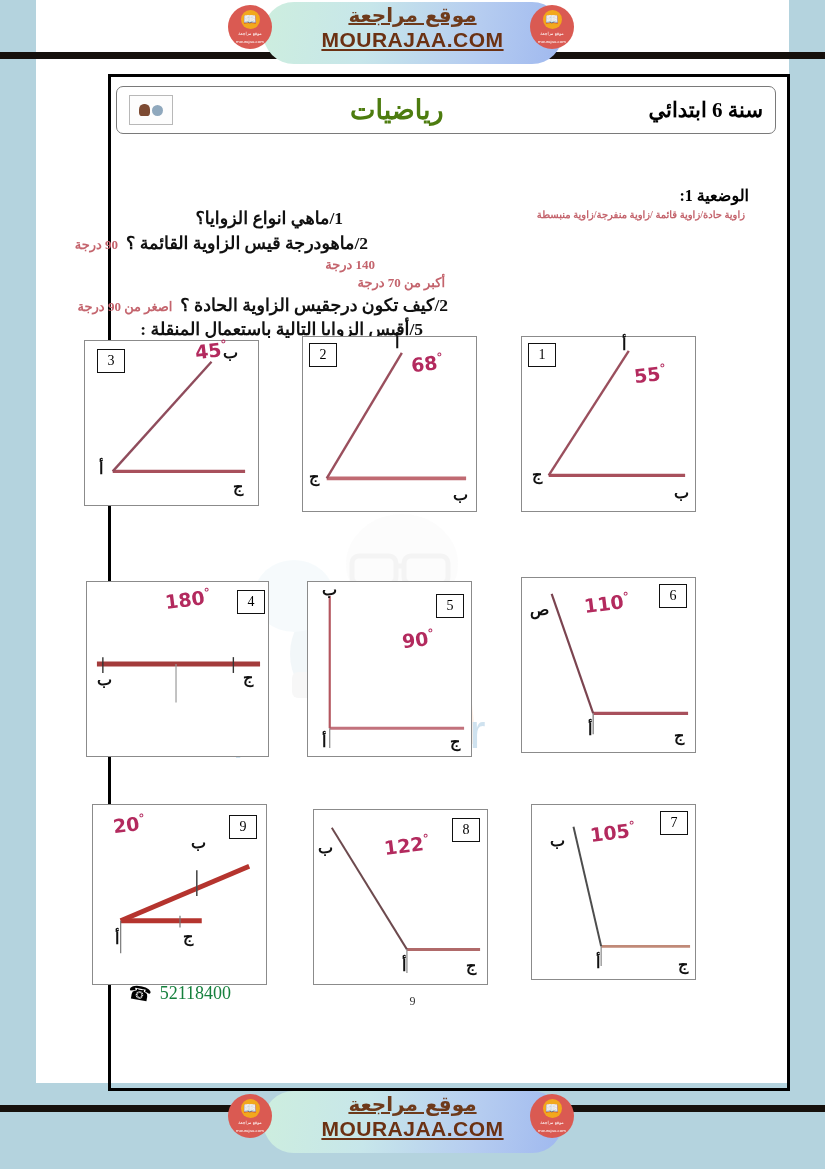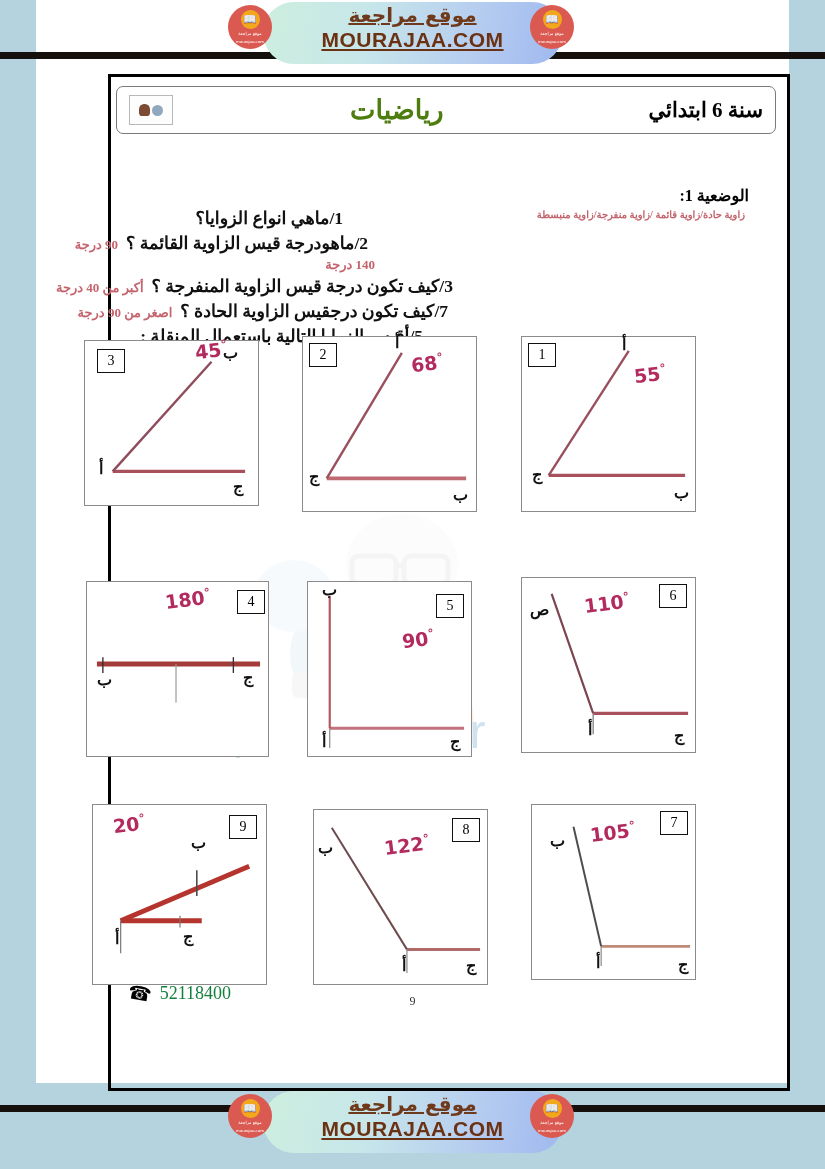--- a/index.html
+++ b/index.html
@@ -326,25 +326,24 @@
         <span class="q-text">1/ماهي انواع الزوايا؟</span>
       </div>
       <div class="q-row q-r2">
         <span class="q-text">2/ماهودرجة قيس الزاوية القائمة ؟</span>
         <span class="q-ans">90 درجة</span>
       </div>
       <div class="q-row q-r3">
         <span class="q-ans">140 درجة</span>
       </div>
       <div class="q-row q-r4">
-        <span class="q-text">3/كيف تكون درجة قيس الزاوية المنفرجة ؟</span>
-        <span class="q-ans">أكبر من 40 درجة</span>
+        <span class="q-ans">أكبر من 70 درجة</span>
       </div>
       <div class="q-row q-r5">
-        <span class="q-text">7/كيف تكون درجقيس الزاوية الحادة ؟</span>
+        <span class="q-text">2/كيف تكون درجقيس الزاوية الحادة ؟</span>
         <span class="q-ans">اصغر من 90 درجة</span>
       </div>
       <div class="q-row q-r6">
         <span class="q-text">5/أقيس الزوايا التالية باستعمال المنقلة :</span>
       </div>
     </div>
 
     <div class="figures">
 
       <div class="fig" style="left:485px; top:322px; width:175px; height:176px;">

